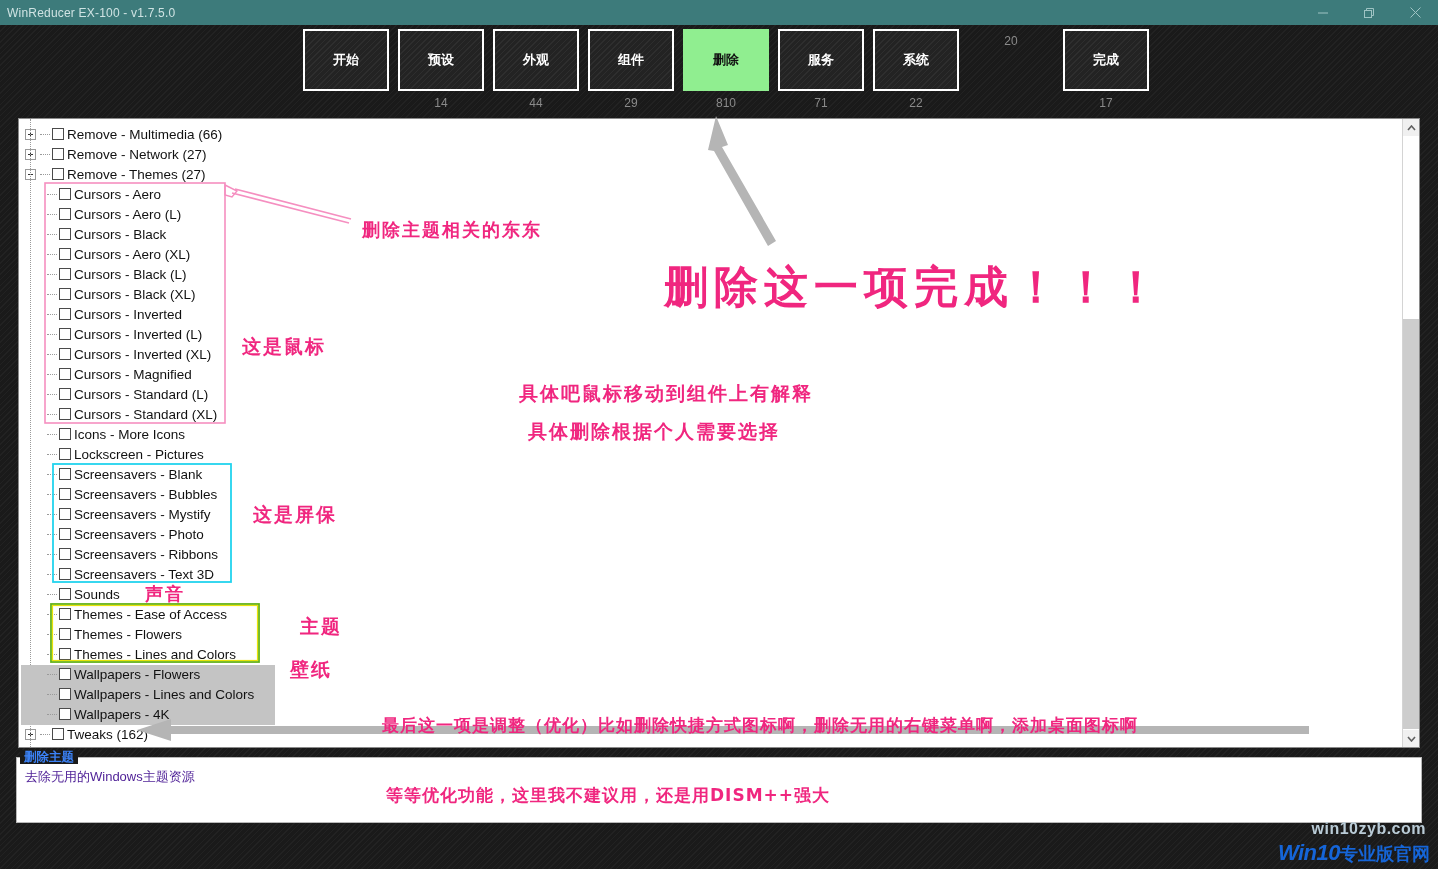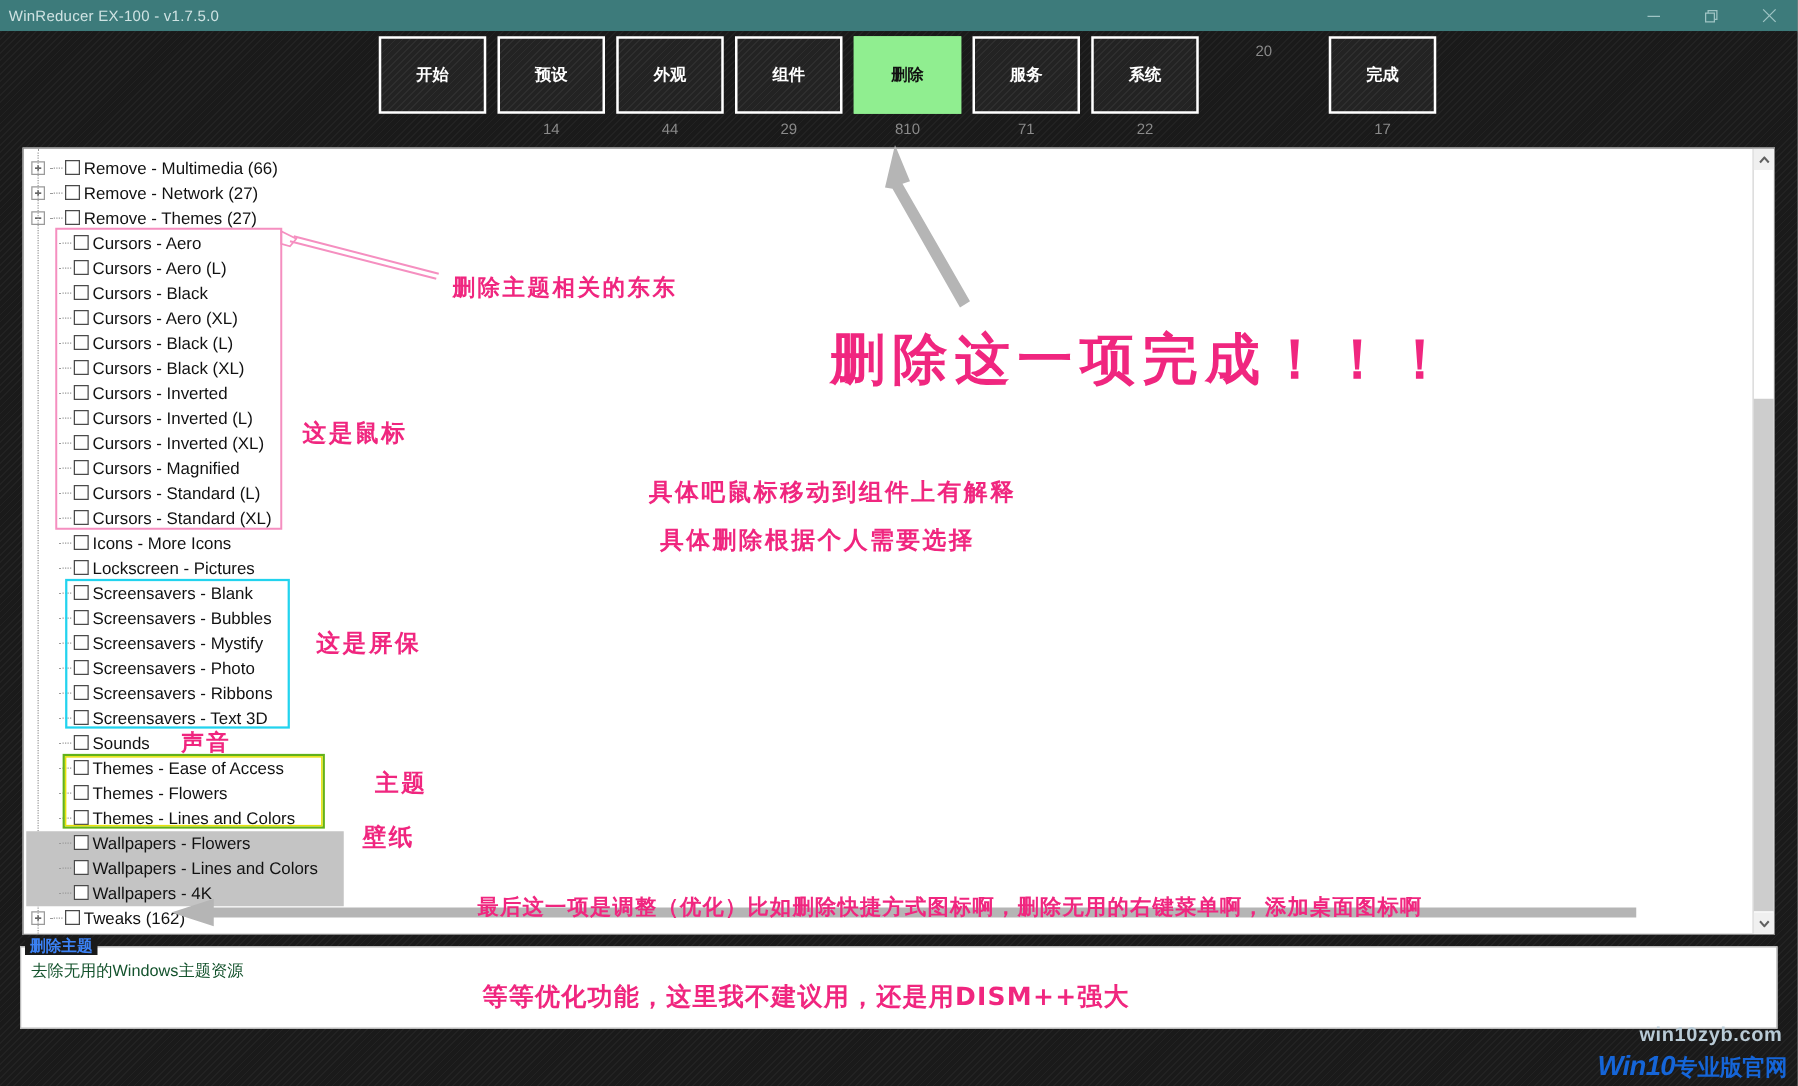--- a/index.html
+++ b/index.html
@@ -110,21 +110,21 @@
   #infobox{
     position:absolute; left:16px; top:757px; width:1406px; height:66px;
     border:1px solid #b8b8b8; background:#ffffff;
   }
   #infobox-legend{
     position:absolute; left:20px; top:750px;
     background:#1a1a1a; color:#3b82f6; font-size:12.5px; font-weight:bold;
     padding:0 4px; line-height:14px;
   }
   #infobox-text{
-    position:absolute; left:8px; top:10px; font-size:13px; color:#14532d;
+    position:absolute; left:8px; top:10px; font-size:13px; color:#4c1d95;
   }
 
   
   .ann{
     position:absolute; color:#f0267f; font-weight:bold;
     font-family:"DejaVu Sans","Liberation Sans",sans-serif;
     white-space:nowrap; letter-spacing:2px;
   }
 
   
@@ -419,18 +419,18 @@
 <div class="ann" style="left:362px; top:218px; font-size:18px;">删除主题相关的东东</div>
 <div class="ann" style="left:664px; top:258px; font-size:44px; letter-spacing:6px;">删除这一项完成！！！</div>
 <div class="ann" style="left:242px; top:334px; font-size:19px;">这是鼠标</div>
 <div class="ann" style="left:519px; top:381px; font-size:19px;">具体吧鼠标移动到组件上有解释</div>
 <div class="ann" style="left:528px; top:419px; font-size:19px;">具体删除根据个人需要选择</div>
 <div class="ann" style="left:253px; top:502px; font-size:19px;">这是屏保</div>
 <div class="ann" style="left:145px; top:582px; font-size:18px;">声音</div>
 <div class="ann" style="left:300px; top:614px; font-size:19px;text-align:center;">主题</div>
 <div class="ann" style="left:290px; top:657px; font-size:19px;">壁纸</div>
 <div class="ann" style="left:382px; top:714px; font-size:17px; letter-spacing:1px;">最后这一项是调整（优化）比如删除快捷方式图标啊，删除无用的右键菜单啊，添加桌面图标啊</div>
-<div class="ann" style="left:386px; top:784px; font-size:20px; letter-spacing:1px;">等等优化功能，这里我不建议用，还是用DISM++强大</div>
+<div class="ann" style="left:386px; top:784px; font-size:17px; letter-spacing:1px;">等等优化功能，这里我不建议用，还是用DISM++强大</div>
 
 <div id="wm1">win10zyb.com</div>
 <div id="wm2">
   <span>Win10</span><span class="sub">专业版官网</span>
 </div>
 
 </body></html>

